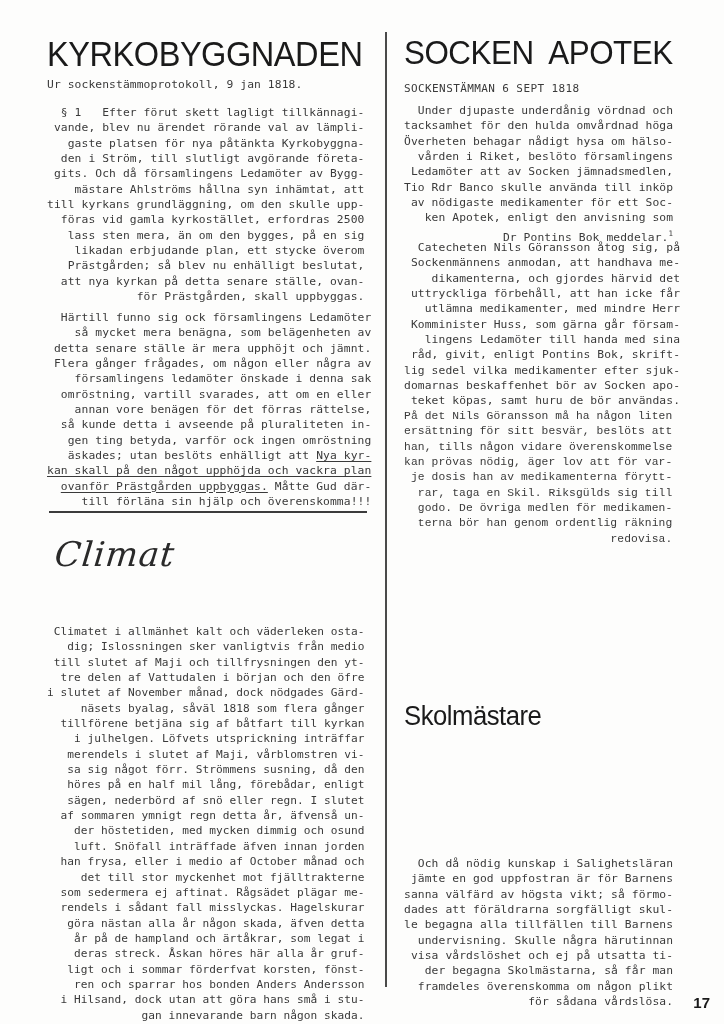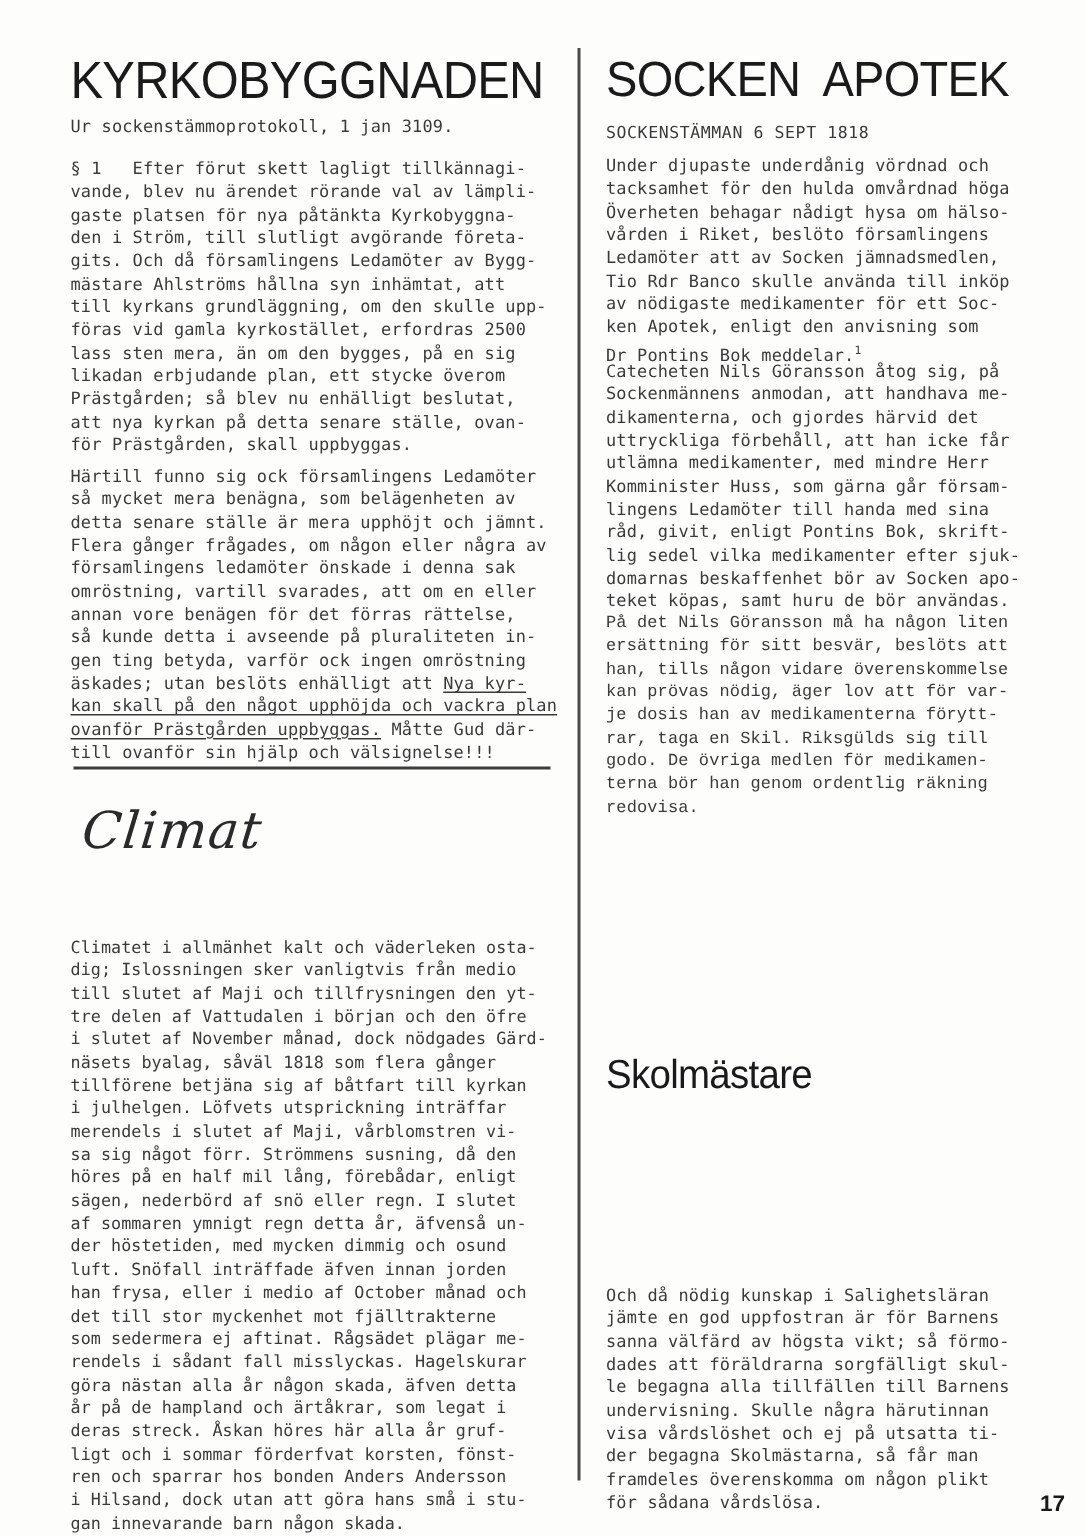--- a/index.html
+++ b/index.html
@@ -15,20 +15,21 @@
     overflow: hidden;
     font-family: "DejaVu Sans Mono", monospace;
   }
 
   
   .col {
     position: absolute;
     top: 0;
     height: 1024px;
     box-sizing: border-box;
+    text-align: right;
   }
   .col-left  { left: 47px;  width: 325px; }
   .col-right { left: 404px; width: 290px; }
 
   .divider {
     position: absolute;
     left: 385px;
     top: 32px;
     width: 2px;
     height: 955px;
@@ -133,21 +134,21 @@
 <body>
 
 <div class="page">
 
   <div class="divider"></div>
 
   <div class="col col-left">
 
     <h1 class="head-serifless h-kyrko">KYRKOBYGGNADEN</h1>
 
-    <div class="tw" style="top:77px;">Ur sockenstämmoprotokoll, 1 jan 3109.</div>
+    <div class="tw" style="top:77px;">Ur sockenstämmoprotokoll, 9 jan 1818.</div>
 
     <div class="tw" style="top:105px;">§ 1   Efter förut skett lagligt tillkännagi-
 vande, blev nu ärendet rörande val av lämpli-
 gaste platsen för nya påtänkta Kyrkobyggna-
 den i Ström, till slutligt avgörande företa-
 gits. Och då församlingens Ledamöter av Bygg-
 mästare Ahlströms hållna syn inhämtat, att
 till kyrkans grundläggning, om den skulle upp-
 föras vid gamla kyrkostället, erfordras 2500
 lass sten mera, än om den bygges, på en sig
@@ -161,21 +162,21 @@
 detta senare ställe är mera upphöjt och jämnt.
 Flera gånger frågades, om någon eller några av
 församlingens ledamöter önskade i denna sak
 omröstning, vartill svarades, att om en eller
 annan vore benägen för det förras rättelse,
 så kunde detta i avseende på pluraliteten in-
 gen ting betyda, varför ock ingen omröstning
 äskades; utan beslöts enhälligt att </span><span class="u">Nya kyr-
 kan skall på den något upphöjda och vackra plan
 ovanför Prästgården uppbyggas.</span><span> Måtte Gud där-
-till ovanför sin hjälp och välsignelse!!!</span></div>
+till förläna sin hjälp och överenskomma!!!</span></div>
 
     <div class="rule"></div>
 
     <div class="h-climat">Climat</div>
 
     <div class="tw ml" style="top:624px;">Climatet i allmänhet kalt och väderleken osta-
 dig; Islossningen sker vanligtvis från medio
 till slutet af Maji och tillfrysningen den yt-
 tre delen af Vattudalen i början och den öfre
 i slutet af November månad, dock nödgades Gärd-

